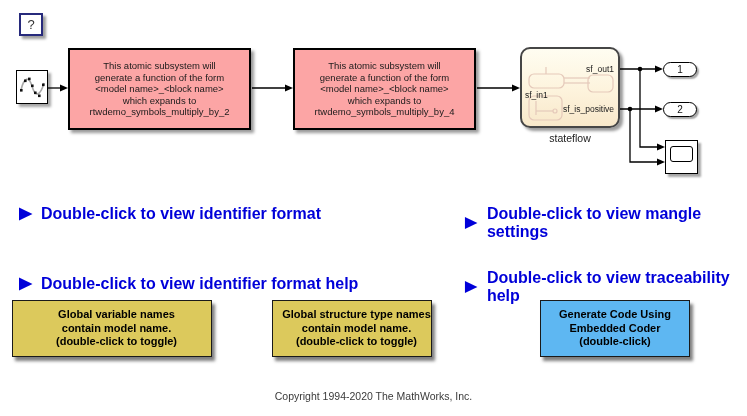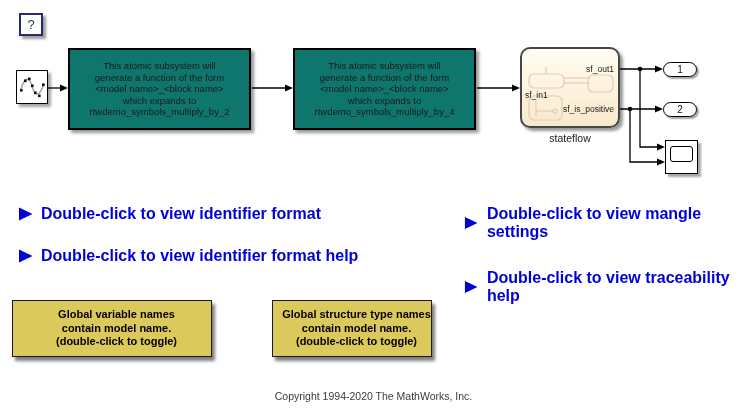--- a/index.html
+++ b/index.html
@@ -20,21 +20,21 @@
   
   .src-block{
     left:16px;top:70px;width:32px;height:34px;background:#fff;
     border:1.5px solid #000;box-sizing:border-box;
     box-shadow:2.5px 2.5px 2.5px rgba(0,0,0,.35);
     display:flex;align-items:center;justify-content:center;
   }
 
   
   .subsys{
-    top:48px;width:183px;height:82px;background:#0f766e;
+    top:48px;width:183px;height:82px;background:#fca5a5;
     border:2px solid #000;box-sizing:border-box;
     box-shadow:3px 3px 3px rgba(0,0,0,.4);
     display:flex;align-items:center;justify-content:center;text-align:center;
     font-size:9.5px;line-height:11.5px;color:#1a1a1a;white-space:pre-line;
   }
   .blk-label{
     top:132px;text-align:center;font-size:10.5px;color:#1a1a1a;
   }
 
   
@@ -68,21 +68,21 @@
     position:absolute;left:4px;top:5px;width:21px;height:14px;
     border:1.6px solid #000;border-radius:3px;background:#fff;
   }
 
   
   .dlink{display:flex;align-items:center;gap:8px;cursor:pointer;}
   .dlink .txt{font-size:16px;font-weight:bold;color:#0000d9;}
   .dlink svg{display:block;}
   .lnk0{left:18px;top:205px;}
   .lnk1{left:464px;top:205px;}
-  .lnk2{left:18px;top:247px;}
+  .lnk2{left:18px;top:275px;}
   .lnk3{left:464px;top:269px;}
   .lnk1 .txt,.lnk3 .txt{margin-left:1px;}
 
   
   .action-box{
     top:300px;height:57px;box-sizing:border-box;border:1px solid #1a1a1a;
     box-shadow:3px 4px 3px rgba(0,0,0,.5);
     display:flex;align-items:center;justify-content:center;text-align:center;
     font-size:11px;font-weight:bold;line-height:13.5px;color:#000;
     white-space:pre-line;cursor:pointer;
@@ -222,16 +222,21 @@
   <div class="abs action-box box-yellow bx0">
     <span>Global variable names
 contain model name.
 (double-click to toggle)</span>
   </div>
   <div class="abs action-box box-yellow bx1">
     <span>Global structure type names
 contain model name.
 (double-click to toggle)</span>
   </div>
+  <div class="abs action-box box-blue bx2">
+    <span>Generate Code Using
+Embedded Coder
+(double-click)</span>
+  </div>
 
   <div class="abs copyright">Copyright 1994-2020 The MathWorks, Inc.</div>
 
 </div>
 
 </body></html>

